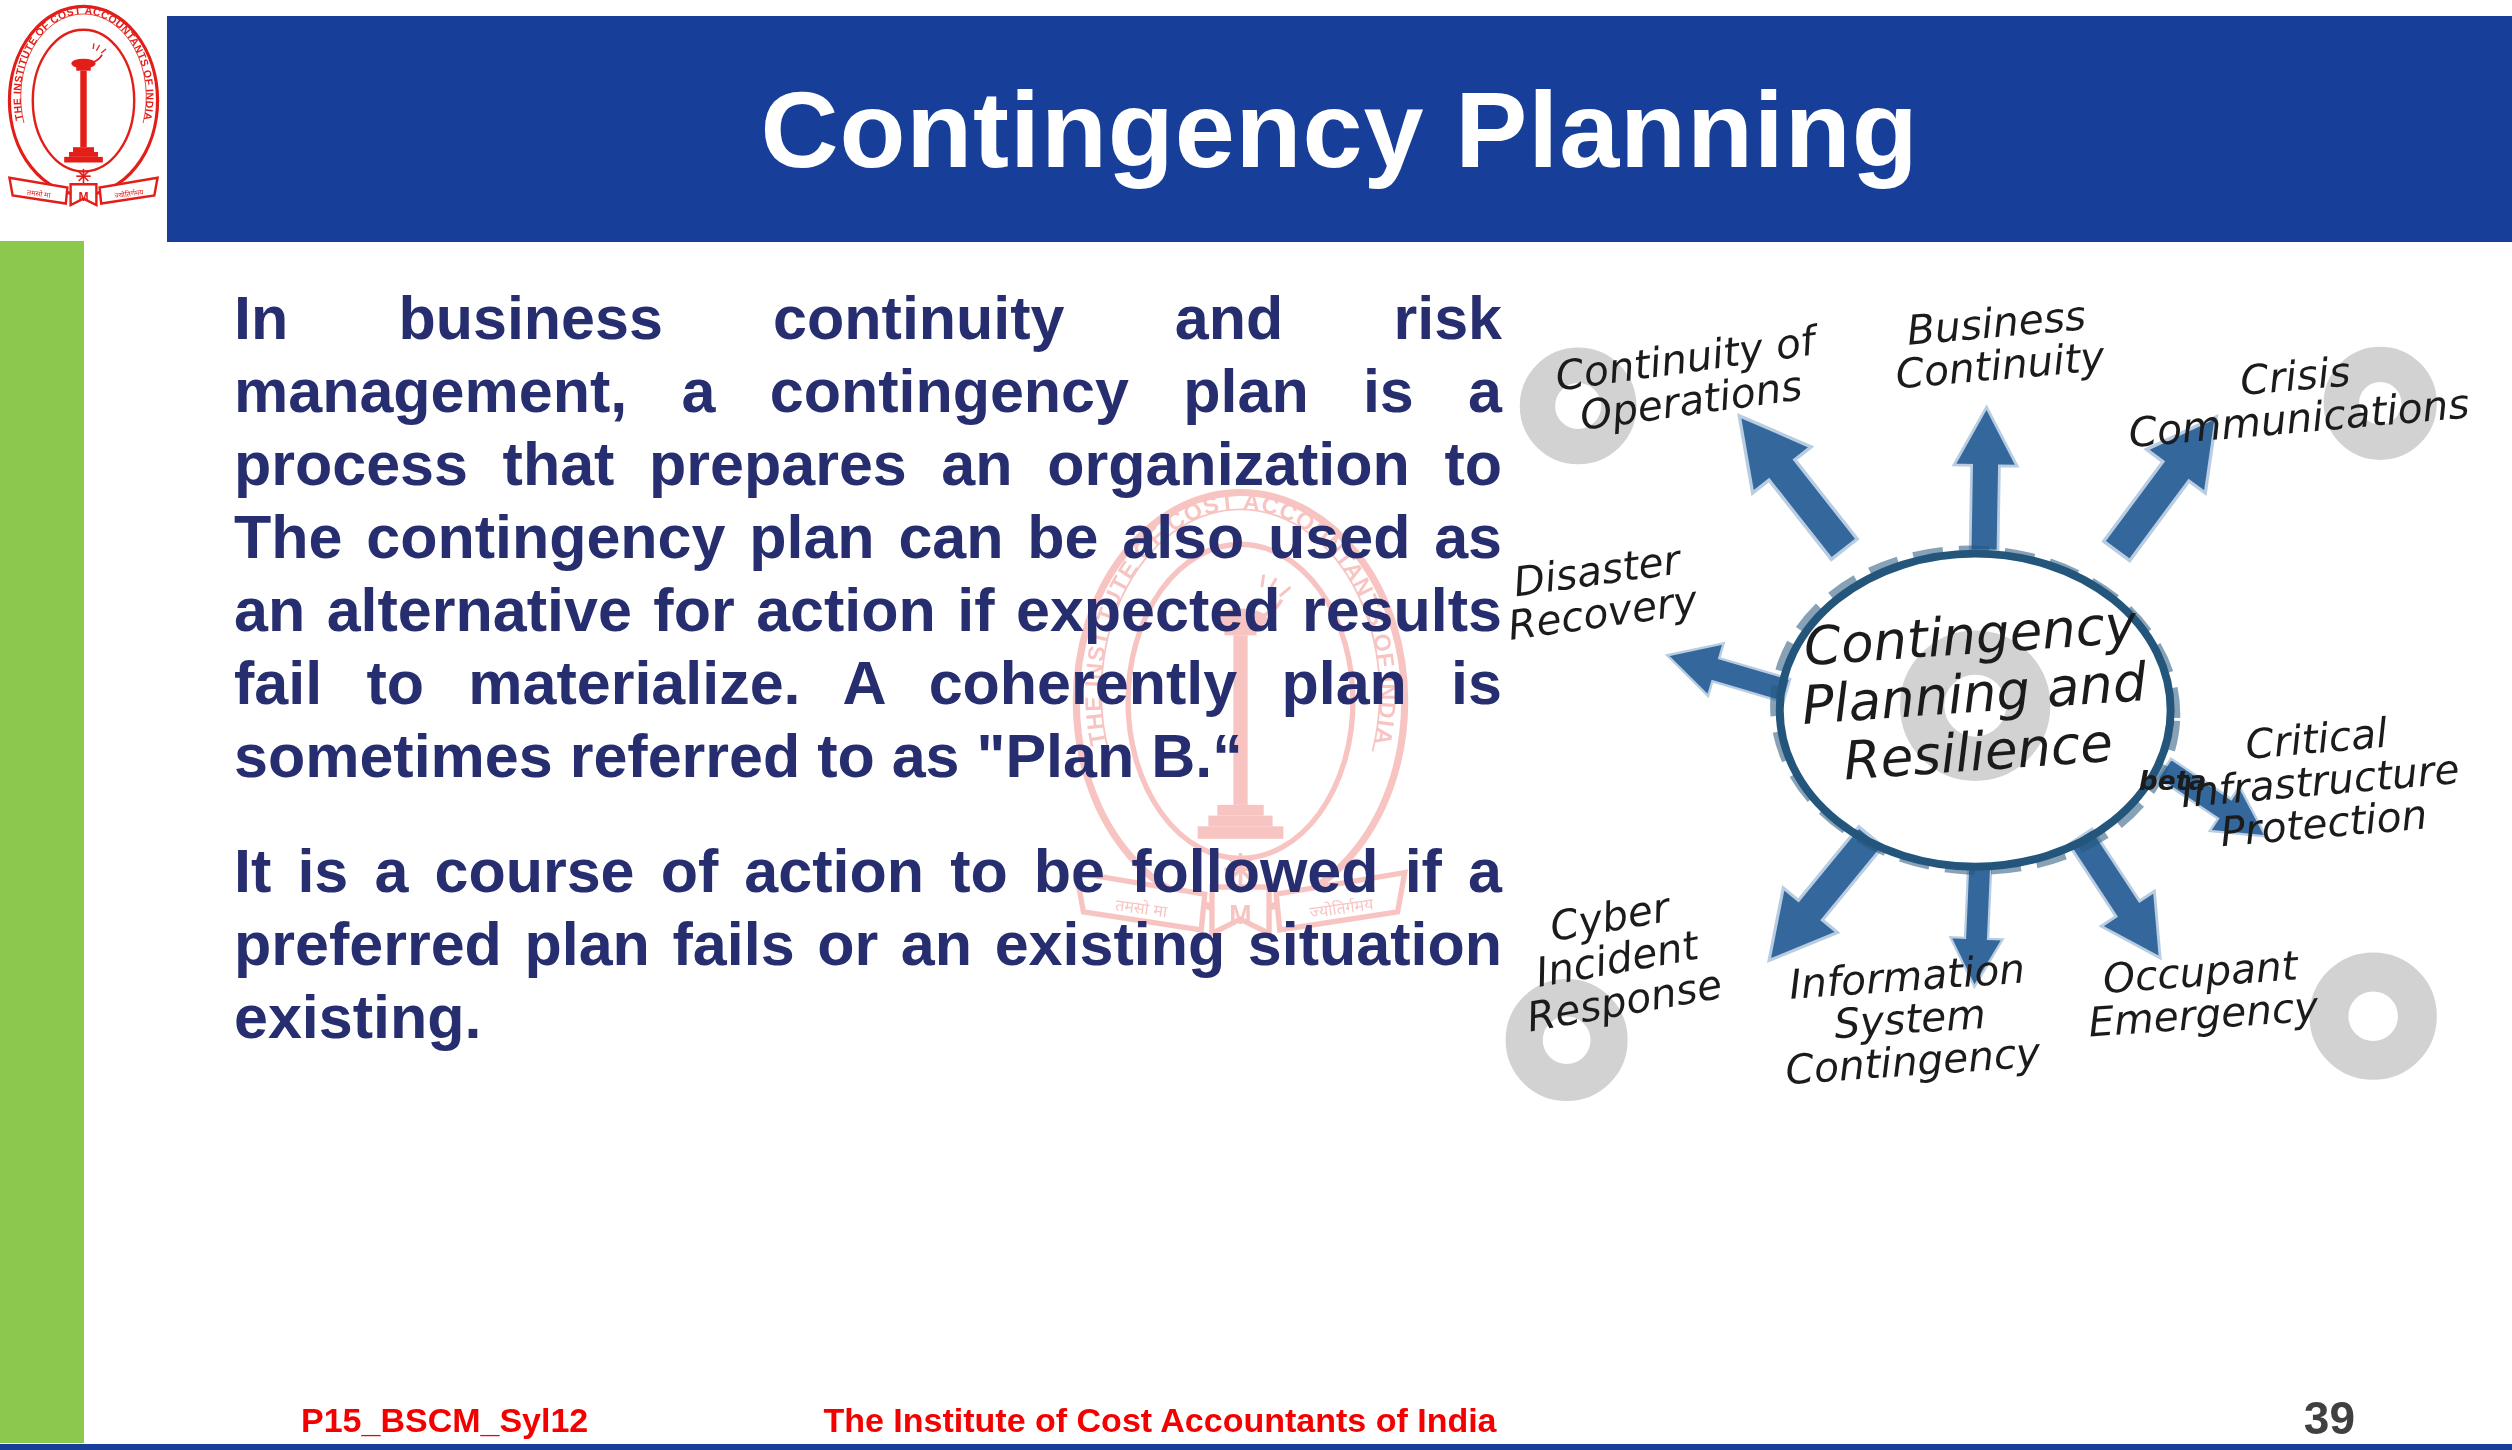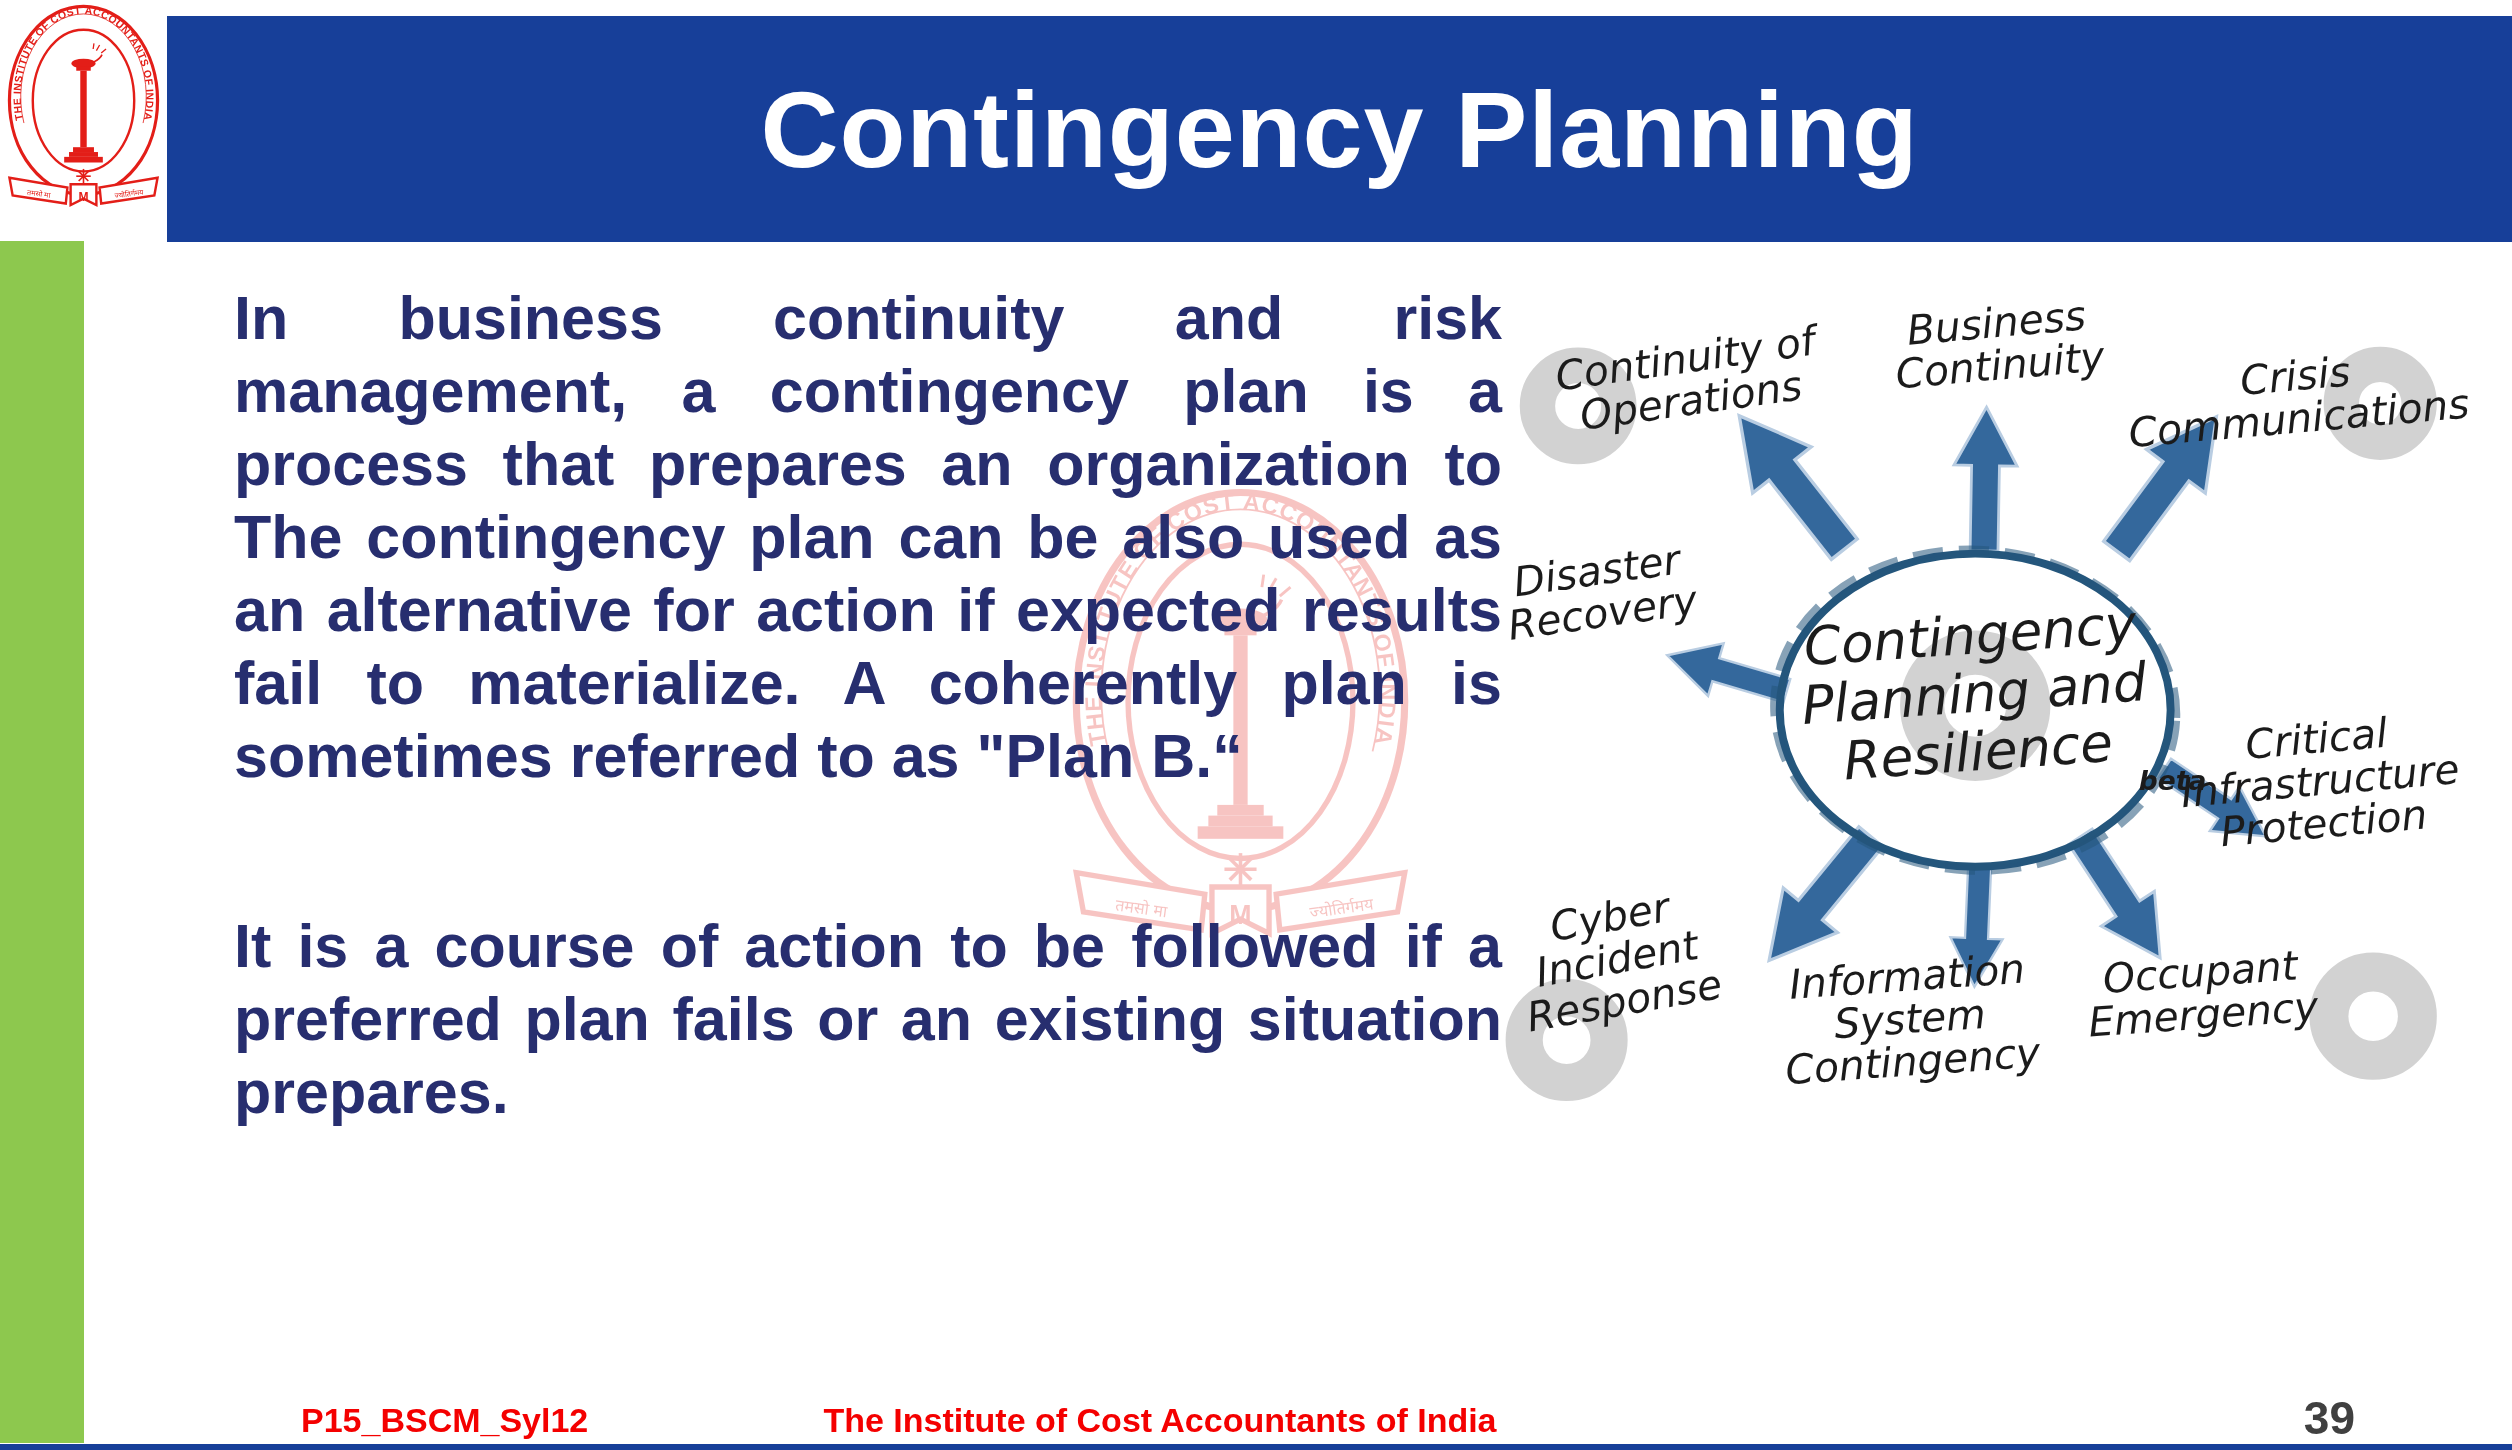--- a/index.html
+++ b/index.html
@@ -15,21 +15,21 @@
   
   .stripe{position:absolute;left:0;top:241px;width:84px;height:1202px;background:#8dc84e;}
   .bottombar{position:absolute;left:0;top:1444px;width:2512px;height:7px;background:#173f99;}
   
   .watermark{position:absolute;left:1062px;top:483px;width:357px;height:501px;opacity:0.26;pointer-events:none;}
   
   .bodytext{position:absolute;left:234px;top:282px;width:1268px;color:#272e6f;
             font-size:61px;font-weight:bold;line-height:73px;}
   .bodytext .jl{text-align:justify;text-align-last:justify;}
   .bodytext .last{text-align:left;}
-  .p2{margin-top:117px;}
+  .p2{margin-top:42px;}
   
   .diagram{position:absolute;left:1495px;top:257px;}
   .hand{font-family:"DejaVu Sans",sans-serif;font-style:italic;fill:#1b1b1b;}
   
   .footer-left{position:absolute;left:301px;top:1401px;font-size:34px;font-weight:bold;color:#f40000;}
   .footer-center{position:absolute;left:1160px;top:1401px;transform:translateX(-50%);
                  font-size:34px;font-weight:bold;color:#f40000;white-space:nowrap;}
   .footer-right{position:absolute;right:157px;top:1391px;font-size:46px;font-weight:bold;color:#404040;text-align:center;}
 </style>
 </head>
@@ -98,21 +98,21 @@
       <div class="jl">management, a contingency plan is a</div>
       <div class="jl">process that prepares an organization to</div>
       <div class="jl">The contingency plan can be also used as</div>
       <div class="jl">an alternative for action if expected results</div>
       <div class="jl">fail to materialize.  A coherently plan is</div>
       <div class="last">sometimes referred to as "Plan B.“</div>
     </div>
     <div class="p2">
       <div class="jl">It is a course of action to be followed if a</div>
       <div class="jl">preferred plan fails or an existing situation</div>
-      <div class="last">prepares.</div>
+      <div class="last">existing.</div>
     </div>
   </div>
 
   <svg class="diagram" width="1017" height="947" viewBox="0 0 1150 1070">
 
     <g stroke="#cdcdcd" fill="none" opacity="0.9">
       <circle cx="94" cy="168" r="46" stroke-width="40"></circle>
       <circle cx="1001" cy="165" r="44" stroke-width="40"></circle>
       <circle cx="543" cy="507" r="60" stroke-width="50"></circle>
       <circle cx="81" cy="885" r="48" stroke-width="42"></circle>

